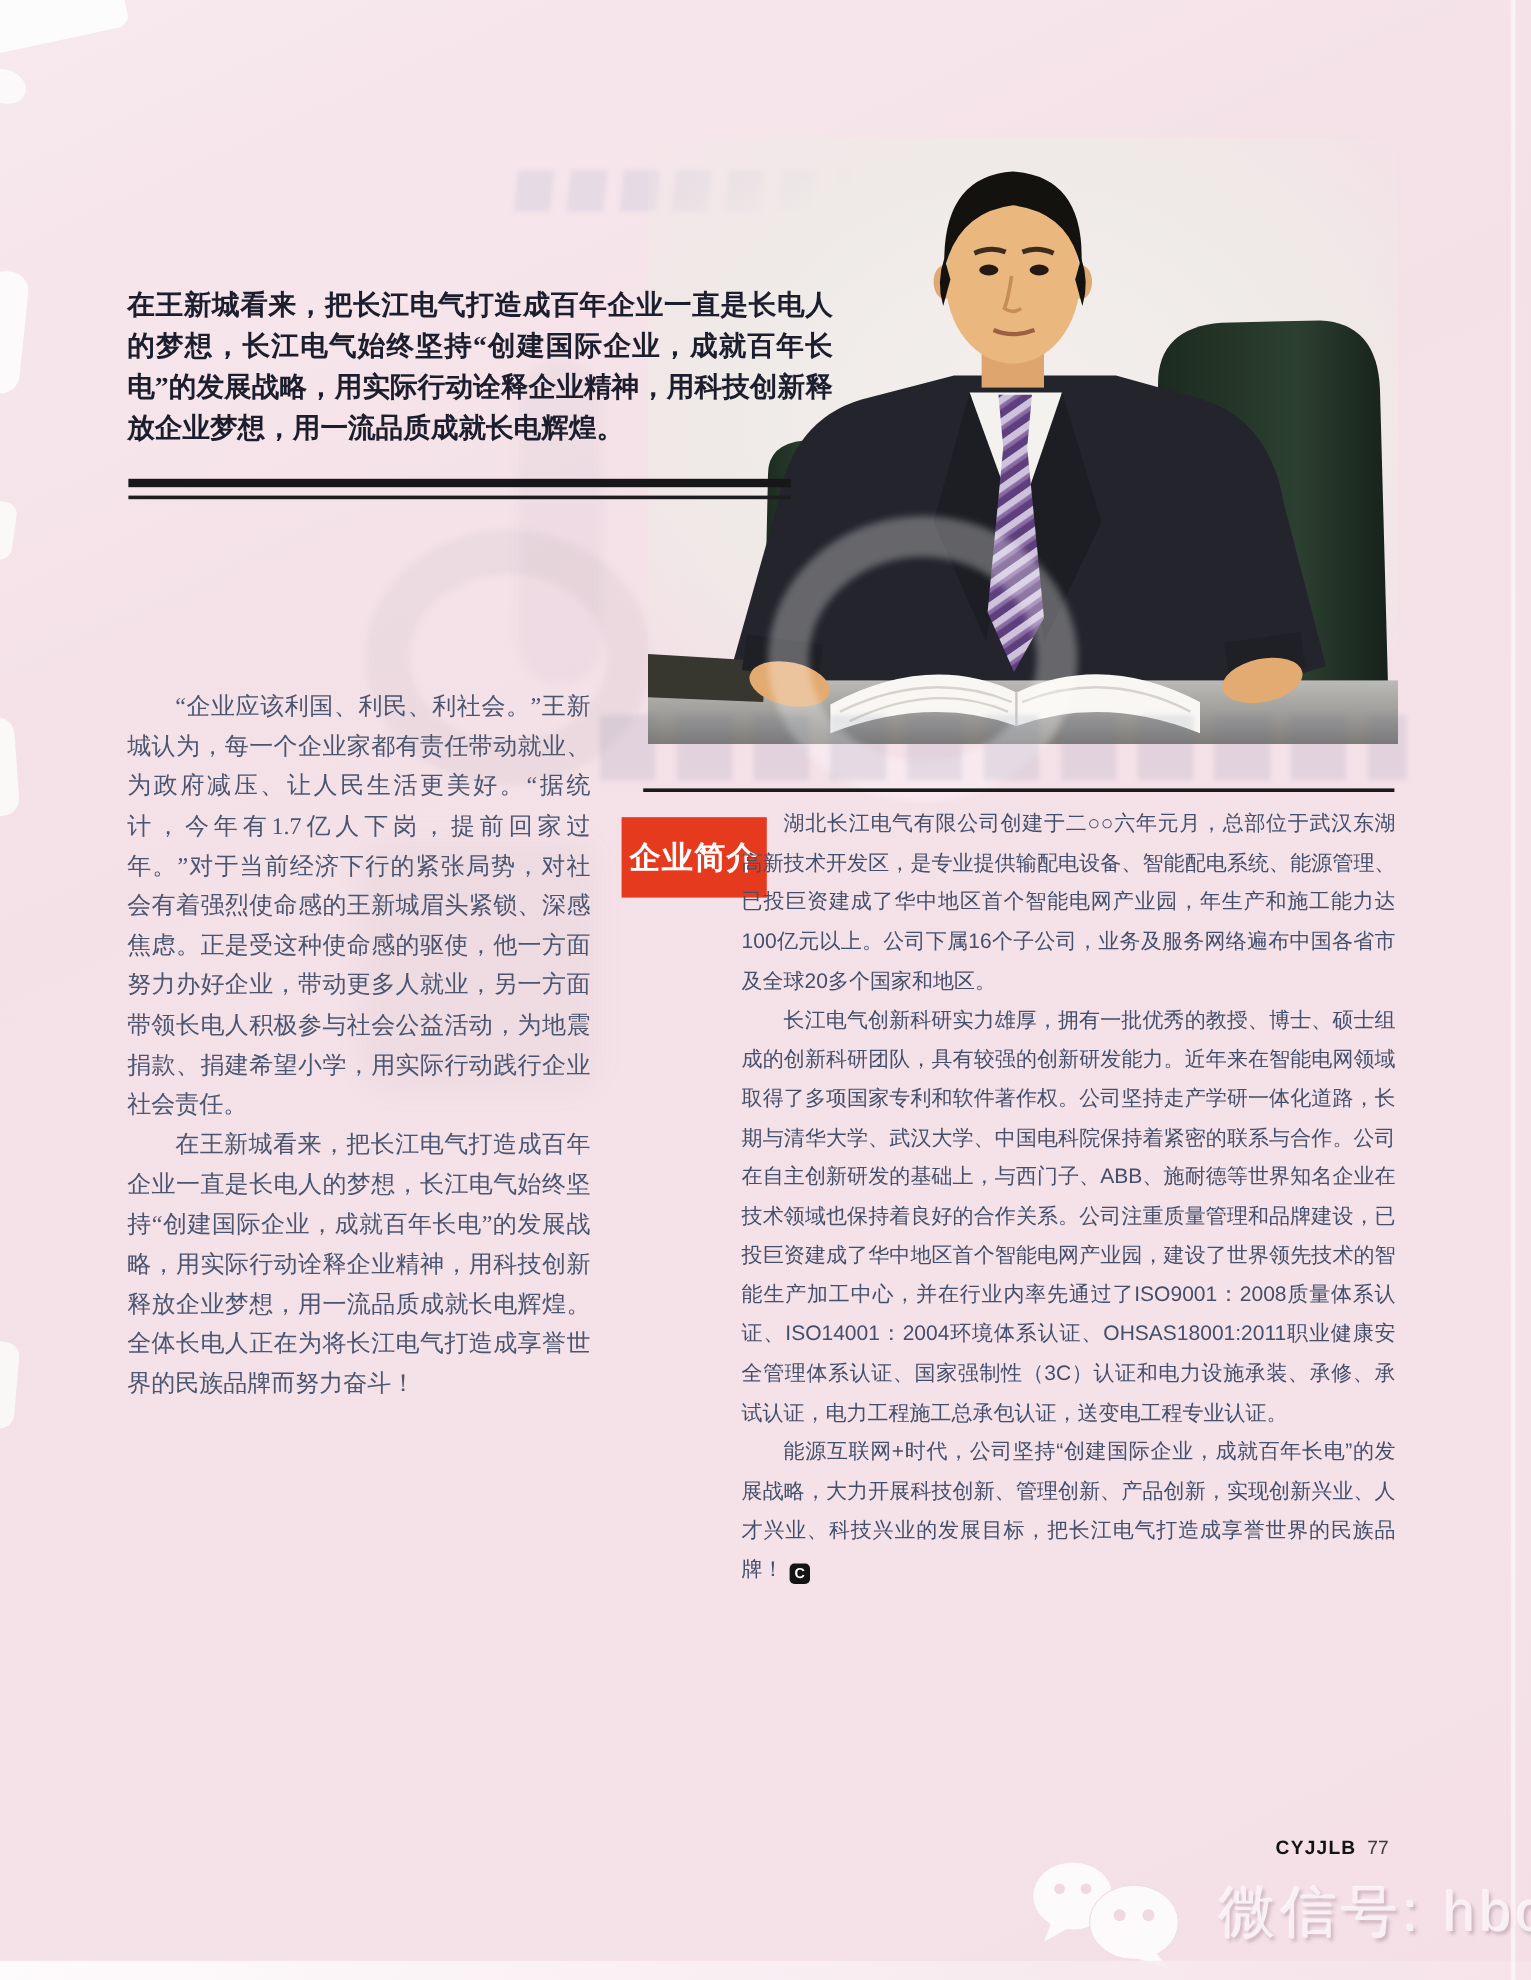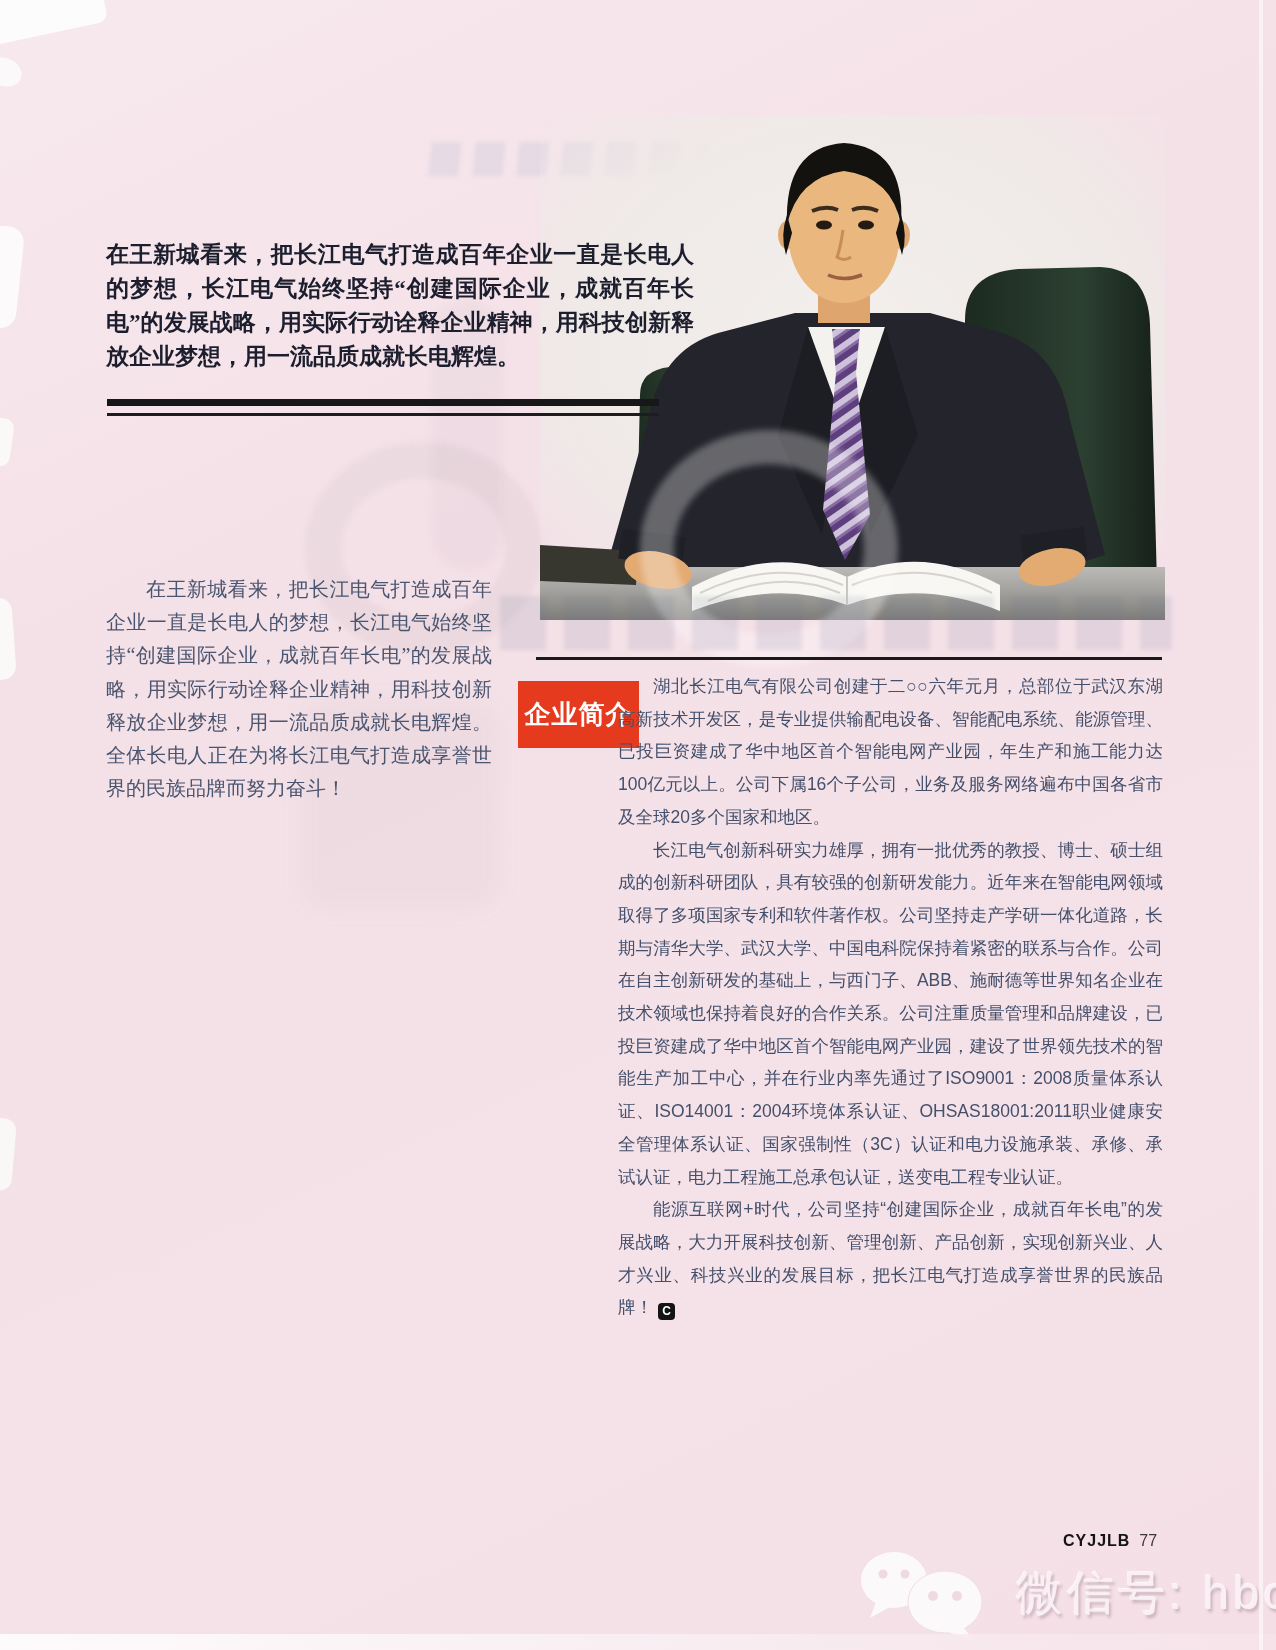--- a/index.html
+++ b/index.html
@@ -161,20 +161,21 @@
     </svg>
   </div>
   <div class="abs ghost g-ring2"></div>
   <div class="abs ghost g-cjk"></div>
 
   <div class="abs intro">在王新城看来，把长江电气打造成百年企业一直是长电人的梦想，长江电气始终坚持“创建国际企业，成就百年长电”的发展战略，用实际行动诠释企业精神，用科技创新释放企业梦想，用一流品质成就长电辉煌。</div>
   <div class="abs rule-thick"></div>
   <div class="abs rule-thin"></div>
 
   <div class="abs left-col">
+    <p>“企业应该利国、利民、利社会。”王新城认为，每一个企业家都有责任带动就业、为政府减压、让人民生活更美好。“据统计，今年有1.7亿人下岗，提前回家过年。”对于当前经济下行的紧张局势，对社会有着强烈使命感的王新城眉头紧锁、深感焦虑。正是受这种使命感的驱使，他一方面努力办好企业，带动更多人就业，另一方面带领长电人积极参与社会公益活动，为地震捐款、捐建希望小学，用实际行动践行企业社会责任。</p>
     <p>在王新城看来，把长江电气打造成百年企业一直是长电人的梦想，长江电气始终坚持“创建国际企业，成就百年长电”的发展战略，用实际行动诠释企业精神，用科技创新释放企业梦想，用一流品质成就长电辉煌。全体长电人正在为将长江电气打造成享誉世界的民族品牌而努力奋斗！</p>
   </div>
 
   <div class="abs right-rule"></div>
   <div class="abs section-badge">企业简介</div>
   <div class="abs right-col">
     <p>湖北长江电气有限公司创建于二○○六年元月，总部位于武汉东湖高新技术开发区，是专业提供输配电设备、智能配电系统、能源管理、已投巨资建成了华中地区首个智能电网产业园，年生产和施工能力达100亿元以上。公司下属16个子公司，业务及服务网络遍布中国各省市及全球20多个国家和地区。</p>
     <p>长江电气创新科研实力雄厚，拥有一批优秀的教授、博士、硕士组成的创新科研团队，具有较强的创新研发能力。近年来在智能电网领域取得了多项国家专利和软件著作权。公司坚持走产学研一体化道路，长期与清华大学、武汉大学、中国电科院保持着紧密的联系与合作。公司在自主创新研发的基础上，与西门子、ABB、施耐德等世界知名企业在技术领域也保持着良好的合作关系。公司注重质量管理和品牌建设，已投巨资建成了华中地区首个智能电网产业园，建设了世界领先技术的智能生产加工中心，并在行业内率先通过了ISO9001：2008质量体系认证、ISO14001：2004环境体系认证、OHSAS18001:2011职业健康安全管理体系认证、国家强制性（3C）认证和电力设施承装、承修、承试认证，电力工程施工总承包认证，送变电工程专业认证。</p>
     <p><span>能源互联网+时代，公司坚持“创建国际企业，成就百年长电”的发展战略，大力开展科技创新、管理创新、产品创新，实现创新兴业、人才兴业、科技兴业的发展目标，把长江电气打造成享誉世界的民族品牌！</span><span class="endmark">C</span></p>
   </div>

